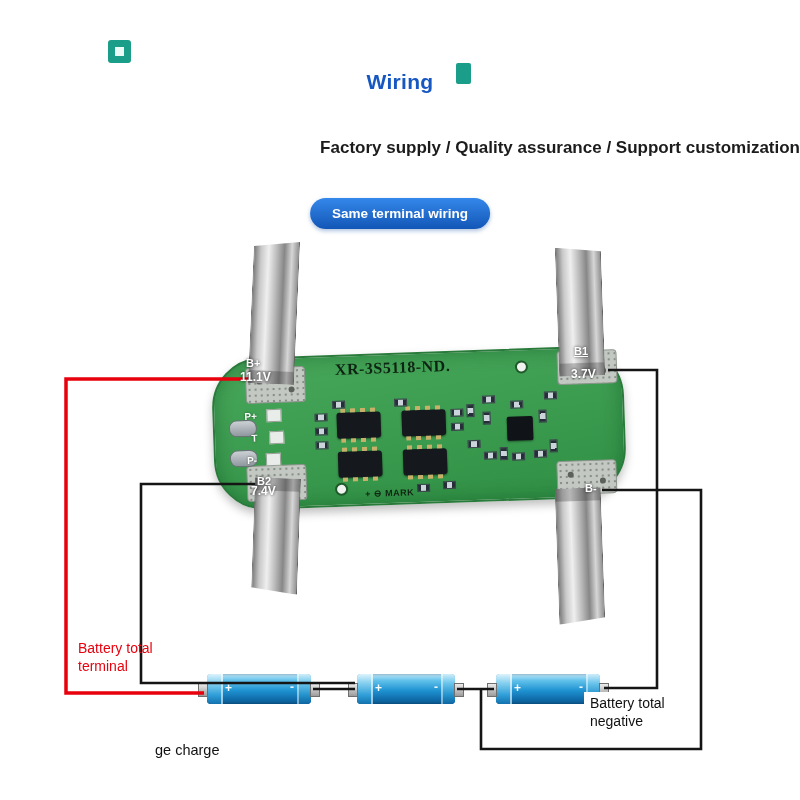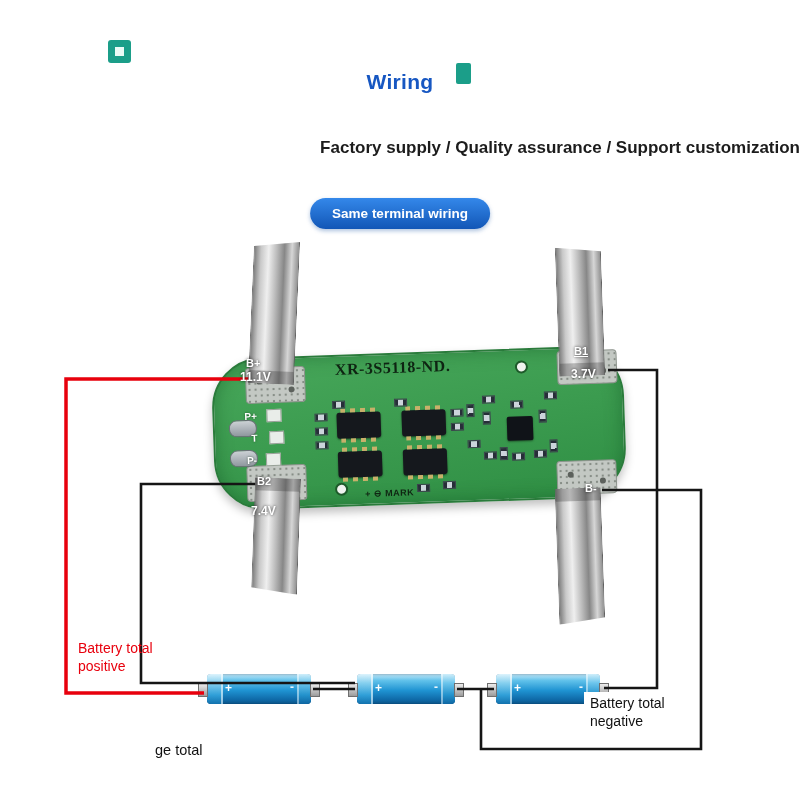--- a/index.html
+++ b/index.html
@@ -163,21 +163,21 @@
     <div class="hole" style="left:118px;top:126px;"></div>
 
     <div class="silk-mark">+ ⊖ MARK</div>
   </div>
 
   <span class="term" style="left:246px;top:325px;">B+</span>
   <span class="term volt" style="left:240px;top:338px;">11.1V</span>
   <span class="term" style="left:574px;top:313px;text-decoration:underline;">B1</span>
   <span class="term volt" style="left:571px;top:335px;">3.7V</span>
   <span class="term" style="left:257px;top:443px;">B2</span>
-  <span class="term volt" style="left:251px;top:472px;">7.4V</span>
+  <span class="term volt" style="left:251px;top:452px;">7.4V</span>
   <span class="term" style="left:585px;top:450px;">B-</span>
 
   <svg class="wires" width="800" height="800" viewBox="0 0 800 800">
     <polyline points="270,347 66,347 66,661 204,661" fill="none" stroke="#e8000d" stroke-width="3.5"></polyline>
     <polyline points="262,452 141,452 141,651 355,651" fill="none" stroke="#151515" stroke-width="2.6"></polyline>
     <polyline points="608,338 657,338 657,656 604,656" fill="none" stroke="#151515" stroke-width="2.6"></polyline>
     <polyline points="602,458 701,458 701,717 481,717 481,658" fill="none" stroke="#151515" stroke-width="2.6"></polyline>
     <polyline points="313,657 355,657" fill="none" stroke="#151515" stroke-width="2.6"></polyline>
     <polyline points="457,657 494,657" fill="none" stroke="#151515" stroke-width="2.6"></polyline>
   </svg>
@@ -196,24 +196,24 @@
   </div>
   <div class="battery" style="left:496px;width:104px;">
     <span class="nub nub-l"></span>
     <span class="nub nub-r"></span>
     <span class="bplus">+</span>
     <span class="bminus">-</span>
   </div>
 
   <div class="ann ann-pos">
     <span>Battery total</span><br>
-    <span>positive</span>
+    <span>terminal</span>
   </div>
   <div class="ann ann-neg">
     <span>Battery total</span><br>
     <span>negative</span>
   </div>
   <div class="ann ann-note">
     <br>
-    <span>ge total</span>
+    <span>ge charge</span>
   </div>
 
 </div>
 
 </body></html>

